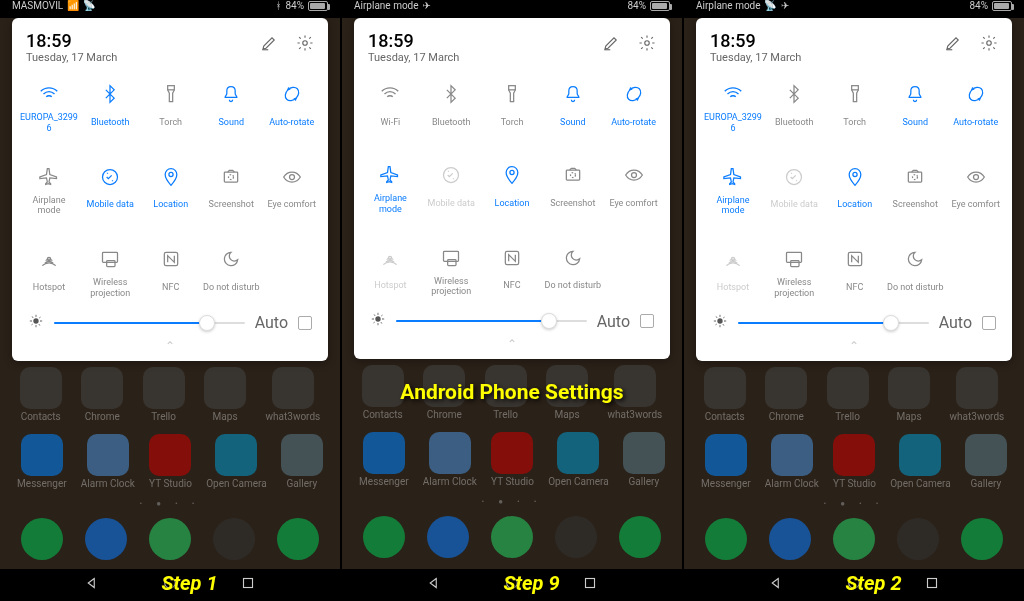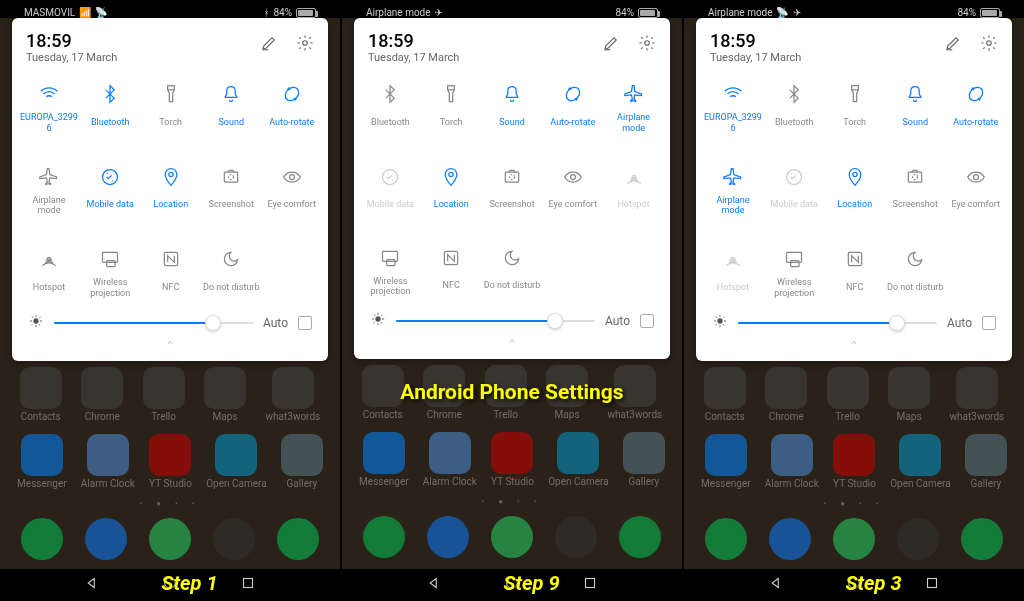--- a/index.html
+++ b/index.html
@@ -1,19 +1,19 @@
 <!DOCTYPE html>
 <html><head>
 <meta charset="utf-8">
 <style>
 * { margin: 0; padding: 0; box-sizing: border-box; }
 body { font-family: -apple-system, Roboto, Arial, sans-serif; background: #000; width: 1024px; height: 601px; overflow: hidden; position: relative; }
 .canvas { display: flex; width: 100%; height: 100%; gap: 2px; }
 .phone { flex: 1; position: relative; background: #2a2118; overflow: hidden; }
-.status-bar { height: 18px; background: #000; color: #ccc; font-size: 10px; display: flex; align-items: flex-end; padding: 0 24px; justify-content: space-between; }
+.status-bar { height: 18px; background: #000; color: #ccc; font-size: 10px; display: flex; align-items: flex-start; padding: 0 12px; justify-content: space-between; }
 .status-left { display: flex; align-items: center; gap: 4px; }
 .status-right { display: flex; align-items: center; gap: 4px; }
 .panel { background: #fff; margin: 0 12px; border-radius: 6px; padding: 8px 6px; box-shadow: 0 2px 8px rgba(0,0,0,0.3); }
 .panel-header { display: flex; justify-content: space-between; align-items: flex-start; padding: 4px 8px 12px; }
 .time { font-size: 18px; font-weight: 500; color: #000; }
 .date { font-size: 11px; color: #666; }
 .header-icons { display: flex; gap: 18px; align-items: center; padding-top: 4px; }
 .tiles { display: grid; grid-template-columns: repeat(5, 1fr); gap: 19px 0; }
 .tile { display: flex; flex-direction: column; align-items: center; padding: 6px 2px; cursor: pointer; }
 .tile-icon { width: 24px; height: 24px; display: flex; align-items: center; justify-content: center; margin-bottom: 6px; }
@@ -21,21 +21,21 @@
 .tile.active .tile-icon svg { stroke: #0a7cff; fill: none; }
 .tile.active .tile-label { color: #0a7cff; }
 .tile.inactive .tile-icon svg { stroke: #888; fill: none; }
 .tile.inactive .tile-label { color: #888; }
 .tile.disabled .tile-icon svg { stroke: #ccc; fill: none; }
 .tile.disabled .tile-label { color: #ccc; }
 .brightness-row { display: flex; align-items: center; padding: 8px 10px 2px; gap: 10px; }
 .brightness-slider { flex: 1; height: 2px; background: #ddd; position: relative; border-radius: 1px; }
 .brightness-fill { position: absolute; left: 0; top: 0; height: 100%; background: #0a7cff; border-radius: 1px; }
 .brightness-thumb { position: absolute; top: -7px; width: 16px; height: 16px; background: #fff; border: 1px solid #ddd; border-radius: 50%; box-shadow: 0 1px 3px rgba(0,0,0,0.2); }
-.auto-label { font-size: 12px; color: #666; }
+.auto-label { font-size: 16px; color: #666; }
 .checkbox { width: 14px; height: 14px; border: 1.5px solid #aaa; border-radius: 2px; }
 .chevron { text-align: center; color: #ccc; font-size: 12px; padding-top: 4px; }
 .home-bg { position: absolute; top: 0; left: 0; right: 0; bottom: 0; background: linear-gradient(180deg, #3a2e20 0%, #28201a 50%, #1a1612 100%); z-index: -1; }
 .home-row { display: flex; justify-content: space-around; padding: 6px 10px; opacity: 0.55; }
 .app-icon { width: 42px; height: 42px; border-radius: 10px; display: flex; align-items: center; justify-content: center; font-size: 20px; }
 .app-wrap { display: flex; flex-direction: column; align-items: center; gap: 2px; }
 .app-label { font-size: 10px; color: #ccc; opacity: 0.8; }
 .dots { text-align: center; color: #888; font-size: 8px; padding: 4px; opacity: 0.6; letter-spacing: 6px; }
 .nav-bar { position: absolute; bottom: 0; left: 0; right: 0; height: 32px; background: #000; display: flex; justify-content: center; align-items: center; gap: 60px; }
 .step-label { position: absolute; bottom: 6px; font-size: 20px; font-weight: bold; color: #ffff00; font-style: italic; text-shadow: 2px 2px 3px rgba(0,0,0,0.8); z-index: 10; margin-top: 21px; }
@@ -317,20 +317,28 @@
               </svg></span>
           <span><svg viewBox="0 0 24 24" width="18" height="18" fill="none" stroke="#666" stroke-width="1.5">
                 <circle cx="12" cy="12" r="3"></circle>
                 <path d="M12 2v3M12 19v3M4.2 4.2l2.1 2.1M17.7 17.7l2.1 2.1M2 12h3M19 12h3M4.2 19.8l2.1-2.1M17.7 6.3l2.1-2.1"></path>
               </svg></span>
         </div>
       </div>
       <div class="tiles">
           <div class="tile inactive">
       <div class="tile-icon">
+              <svg viewBox="0 0 24 24" width="22" height="22" fill="none">
+                <path d="M3 9c5-5 13-5 18 0M6 12c3.5-3.5 8.5-3.5 12 0M9 15c1.5-1.5 4.5-1.5 6 0M12 18h.01"></path>
+              </svg>
+            </div>
+      <div class="tile-label">Wi-Fi</div>
+    </div>
+          <div class="tile inactive">
+      <div class="tile-icon">
               <svg viewBox="0 0 24 24" width="20" height="20" fill="none">
                 <path d="M7 7l10 10-5 5V2l5 5L7 17"></path>
               </svg>
             </div>
       <div class="tile-label">Bluetooth</div>
     </div>
           <div class="tile inactive">
       <div class="tile-icon">
               <svg viewBox="0 0 24 24" width="20" height="20" fill="none">
                 <rect x="8" y="2" width="8" height="5"></rect>
@@ -747,16 +755,16 @@
       <span><svg viewBox="0 0 24 24" width="18" height="18" fill="none" stroke="#ccc" stroke-width="1.5">
             <path d="M15 6l-8 6 8 6z"></path>
           </svg></span>
       <span><svg viewBox="0 0 24 24" width="18" height="18" fill="none" stroke="#ccc" stroke-width="1.5">
             <circle cx="12" cy="12" r="7"></circle>
           </svg></span>
       <span><svg viewBox="0 0 24 24" width="18" height="18" fill="none" stroke="#ccc" stroke-width="1.5">
             <rect x="6" y="6" width="12" height="12"></rect>
           </svg></span>
     </div>
-    <div class="step-label" style="left:50%;transform:translateX(-15%)">Step 3</div>
+    <div class="step-label" style="left:50%;transform:translateX(-15%)">Step 2</div>
   </div>
   </div>
 <div class="main-title">Android Phone Settings</div>
 
 </body></html>

